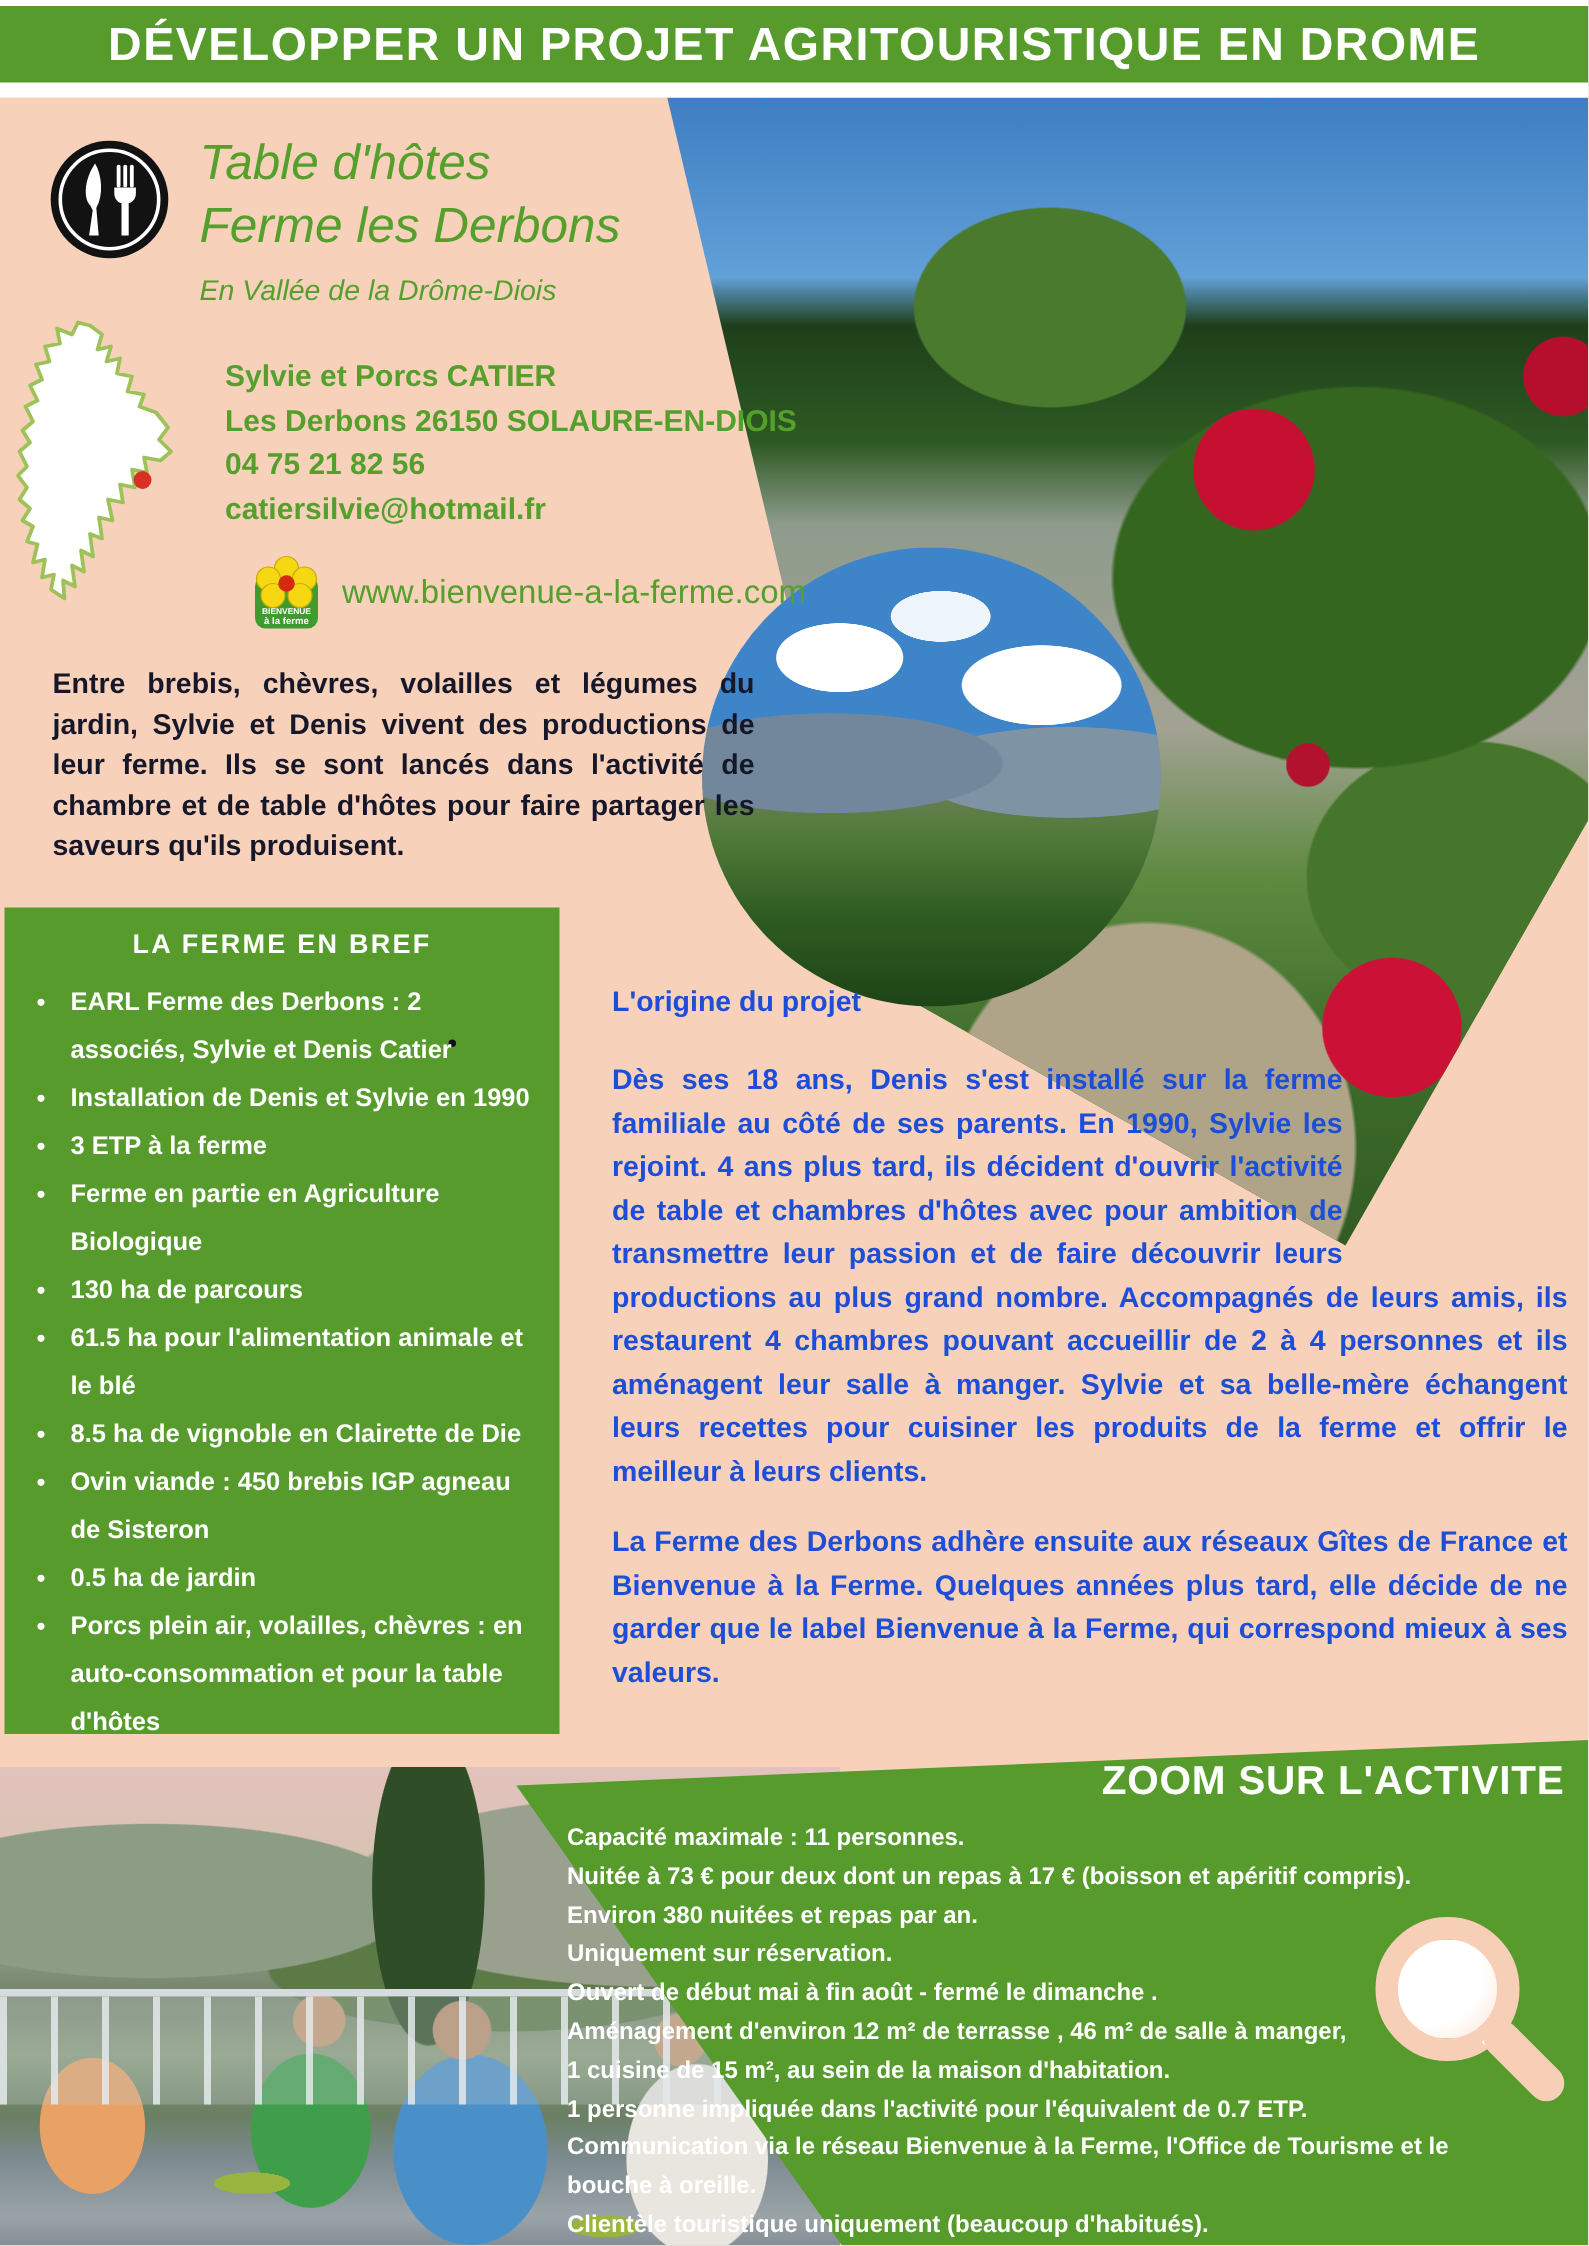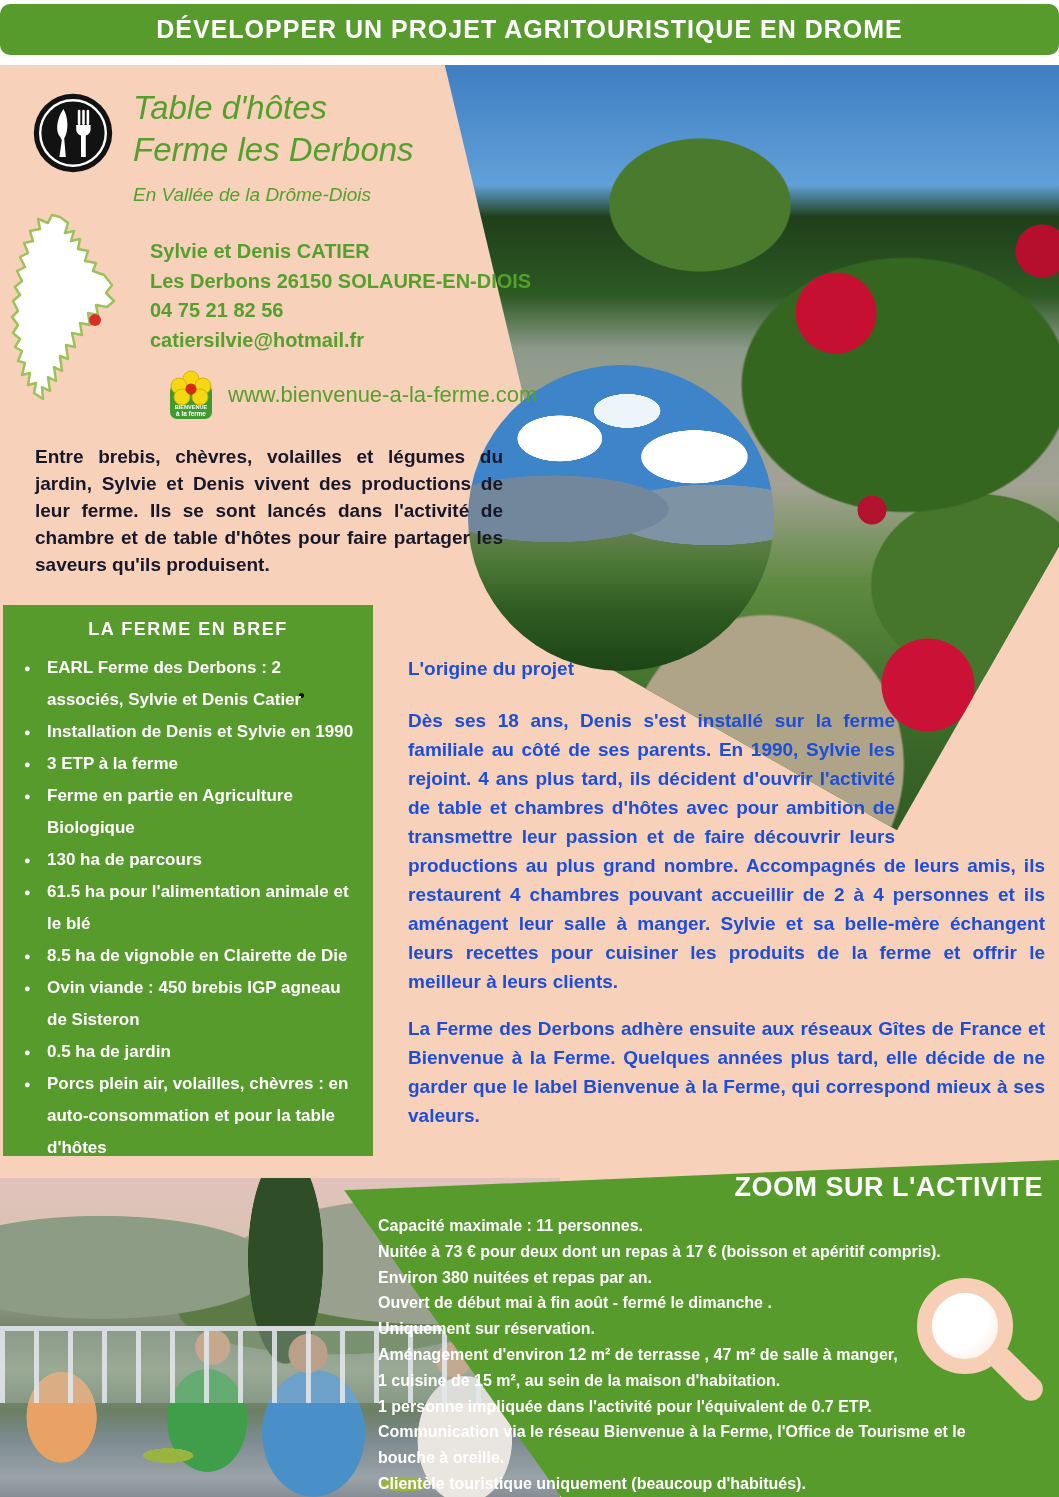--- a/index.html
+++ b/index.html
@@ -6,21 +6,21 @@
   .page{
     position:relative; width:1059px; height:1497px; margin:0 auto;
     background:#ffffff; overflow:hidden;
     font-family:"Liberation Sans", sans-serif;
   }
   
   .banner{
     position:absolute; left:0; top:4px; width:100%; height:51px;
     background:#579b2c; color:#ffffff;
     display:flex; align-items:center; justify-content:center;
-    font-size:25px; font-weight:bold; letter-spacing:1px;border-radius:10px;
+    font-size:31px; font-weight:bold; letter-spacing:1px;
   }
   
   .hero{
     position:absolute; left:0; top:65px; width:1059px; height:1095px;
     background:#f8d1ba;
   }
   
   .rose-photo{
     position:absolute; left:0; top:0; width:1059px; height:830px;
     clip-path:polygon(42% 0, 100% 0, 100% 58%, 84.7% 92.2%, 55.2% 71%);
@@ -181,21 +181,21 @@
     </div>
 
     <div class="map">
       <svg viewBox="0 0 134 196" width="134" height="196">
         <path fill="#ffffff" stroke="#9dc25a" stroke-width="2.5" stroke-linejoin="round" d="M52 4 L60 10 L57 20 L66 18 L63 28 L72 26 L70 36 L80 38 L77 48 L88 50 L85 58 L96 62 L104 72 L98 80 L106 88 L99 94 L88 92 L90 102 L80 100 L82 112 L72 110 L74 122 L64 120 L67 134 L58 132 L60 146 L52 143 L54 158 L46 154 L48 168 L40 164 L42 178 L34 174 L35 186 L26 180 L28 170 L20 172 L22 160 L14 162 L17 150 L10 148 L14 138 L7 134 L12 126 L5 120 L10 112 L4 104 L10 98 L5 88 L12 82 L7 74 L14 68 L9 58 L17 54 L12 44 L20 40 L16 30 L25 28 L22 18 L32 16 L30 6 L40 10 L44 2 Z"></path>
         <circle cx="87" cy="107" r="6" fill="#d93025"></circle>
       </svg>
     </div>
 
     <div class="contact">
-      <div>Sylvie et Denis CATIER</div>
+      <div>Sylvie et Porcs CATIER</div>
       <div>Les Derbons  26150 SOLAURE-EN-DIOIS</div>
       <div>04 75 21 82 56</div>
       <div>catiersilvie@hotmail.fr</div>
     </div>
 
     <div class="web-row">
       <span class="flower-logo">
         <svg viewBox="0 0 46 52" width="46" height="52">
           <rect x="2" y="15" width="42" height="35" rx="7" fill="#3f9a2f"></rect>
           <g fill="#f5d812" stroke="#caa90a" stroke-width="0.8">
@@ -247,23 +247,23 @@
       <div class="railing"></div>
     </div>
 
     <div class="activity-green"></div>
 
     <div class="activity-content">
       <h2>ZOOM SUR L'ACTIVITE</h2>
       <div class="line">Capacité maximale : 11 personnes.</div>
       <div class="line">Nuitée à 73 € pour deux dont un repas à 17 € (boisson et apéritif compris).</div>
       <div class="line">Environ 380 nuitées et repas par an.</div>
+      <div class="line">Uniquement sur réservation.</div>
       <div class="line">Ouvert de début mai à fin août - fermé le dimanche .</div>
-      <div class="line">Uniquement sur réservation.</div>
-      <div class="line">Aménagement d'environ 12 m² de terrasse , 47 m² de salle à manger,</div>
+      <div class="line">Aménagement d'environ 12 m² de terrasse , 46 m² de salle à manger,</div>
       <div class="line">1 cuisine de 15 m², au sein de la maison d'habitation.</div>
       <div class="line">1 personne impliquée dans l'activité pour l'équivalent de 0.7 ETP.</div>
       <div class="line">Communication via le réseau Bienvenue à la Ferme, l'Office de Tourisme et le</div>
       <div class="line">bouche à oreille.</div>
       <div class="line">Clientèle touristique uniquement (beaucoup d'habitués).</div>
     </div>
 
     <div class="magnifier">
       <span class="notch"></span>
       <span class="handle"></span>

